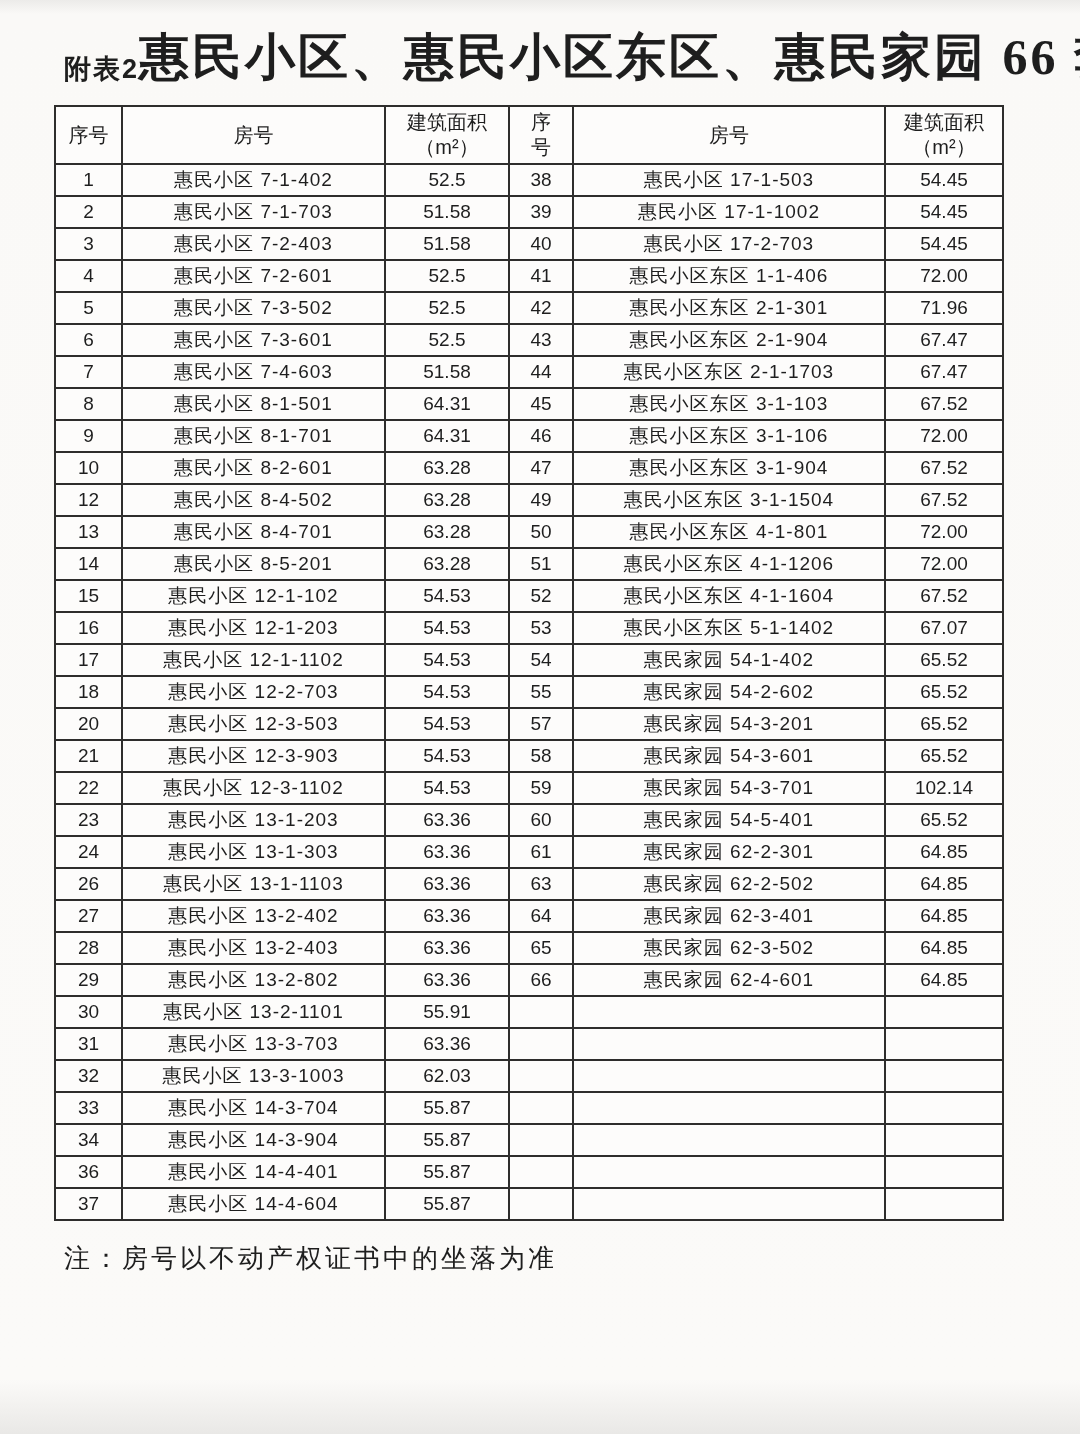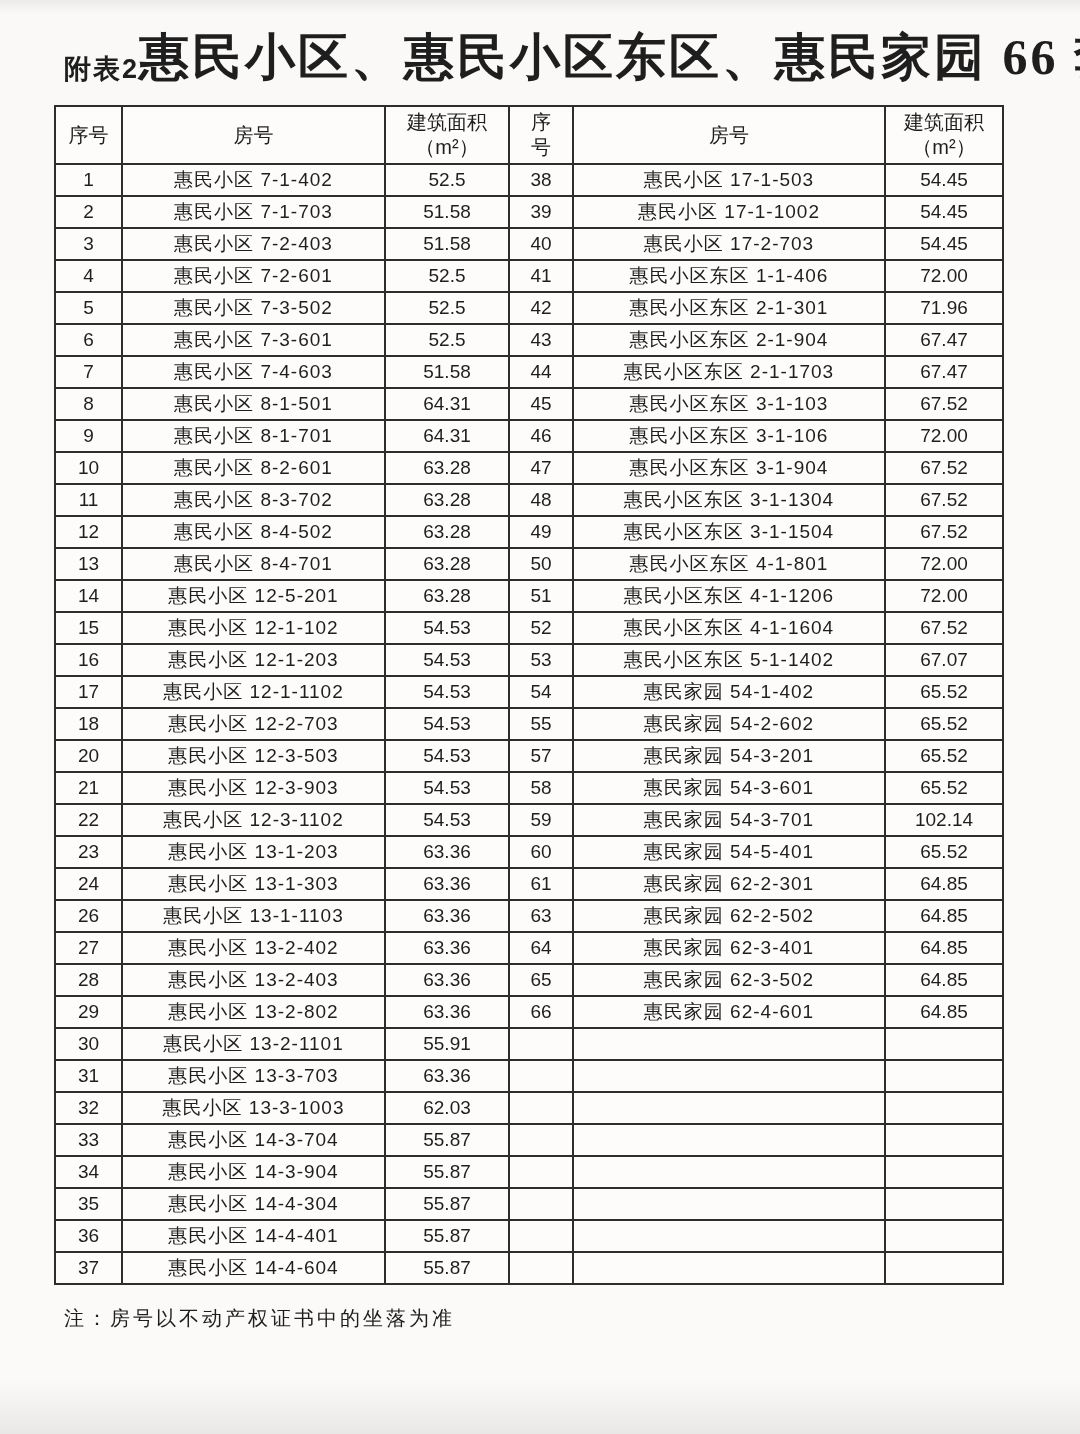--- a/index.html
+++ b/index.html
@@ -60,21 +60,21 @@
     height: 30px;
     font-size: 19px;
     line-height: 30px;
     text-align: center;
   }
   .pre { white-space: pre-line !important; }
   td.c-room { text-align: left; padding-left: 22px; letter-spacing: 1px; }
   td.c-room2 { padding-left: 14px; margin-top: 43px; }
   .note {
     margin: 20px 0 0 64px;
-    font-size: 20px;
+    font-size: 26px;
     letter-spacing: 3px;
   }
 </style>
 </head>
 <body>
 
 <div class="page">
 
   <div class="title-row">
     <div class="appendix-label">附表2</div>
@@ -178,46 +178,38 @@
         </tr>
         <tr>
           <td class="c-seq">10</td>
           <td class="c-room">惠民小区 8-2-601</td>
           <td class="c-area">63.28</td>
           <td class="c-seq">47</td>
           <td class="c-room c-room2">惠民小区东区 3-1-904</td>
           <td class="c-area">67.52</td>
         </tr>
         <tr>
-          <td class="c-seq">11</td>
-          <td class="c-room">惠民小区 8-3-702</td>
-          <td class="c-area">63.28</td>
-          <td class="c-seq">48</td>
-          <td class="c-room c-room2">惠民小区东区 3-1-1304</td>
-          <td class="c-area">67.52</td>
-        </tr>
-        <tr>
           <td class="c-seq">12</td>
           <td class="c-room">惠民小区 8-4-502</td>
           <td class="c-area">63.28</td>
           <td class="c-seq">49</td>
           <td class="c-room c-room2">惠民小区东区 3-1-1504</td>
           <td class="c-area">67.52</td>
         </tr>
         <tr>
           <td class="c-seq">13</td>
           <td class="c-room">惠民小区 8-4-701</td>
           <td class="c-area">63.28</td>
           <td class="c-seq">50</td>
           <td class="c-room c-room2">惠民小区东区 4-1-801</td>
           <td class="c-area">72.00</td>
         </tr>
         <tr>
           <td class="c-seq">14</td>
-          <td class="c-room">惠民小区 12-5-201</td>
+          <td class="c-room">惠民小区 8-5-201</td>
           <td class="c-area">63.28</td>
           <td class="c-seq">51</td>
           <td class="c-room c-room2">惠民小区东区 4-1-1206</td>
           <td class="c-area">72.00</td>
         </tr>
         <tr>
           <td class="c-seq">15</td>
           <td class="c-room">惠民小区 12-1-102</td>
           <td class="c-area">54.53</td>
           <td class="c-seq">52</td>
@@ -354,28 +346,20 @@
         </tr>
         <tr>
           <td class="c-seq">34</td>
           <td class="c-room">惠民小区 14-3-904</td>
           <td class="c-area">55.87</td>
           <td class="c-seq"></td>
           <td class="c-room c-room2"></td>
           <td class="c-area"></td>
         </tr>
         <tr>
-          <td class="c-seq">35</td>
-          <td class="c-room">惠民小区 14-4-304</td>
-          <td class="c-area">55.87</td>
-          <td class="c-seq"></td>
-          <td class="c-room c-room2"></td>
-          <td class="c-area"></td>
-        </tr>
-        <tr>
           <td class="c-seq">36</td>
           <td class="c-room">惠民小区 14-4-401</td>
           <td class="c-area">55.87</td>
           <td class="c-seq"></td>
           <td class="c-room c-room2"></td>
           <td class="c-area"></td>
         </tr>
         <tr>
           <td class="c-seq">37</td>
           <td class="c-room">惠民小区 14-4-604</td>

